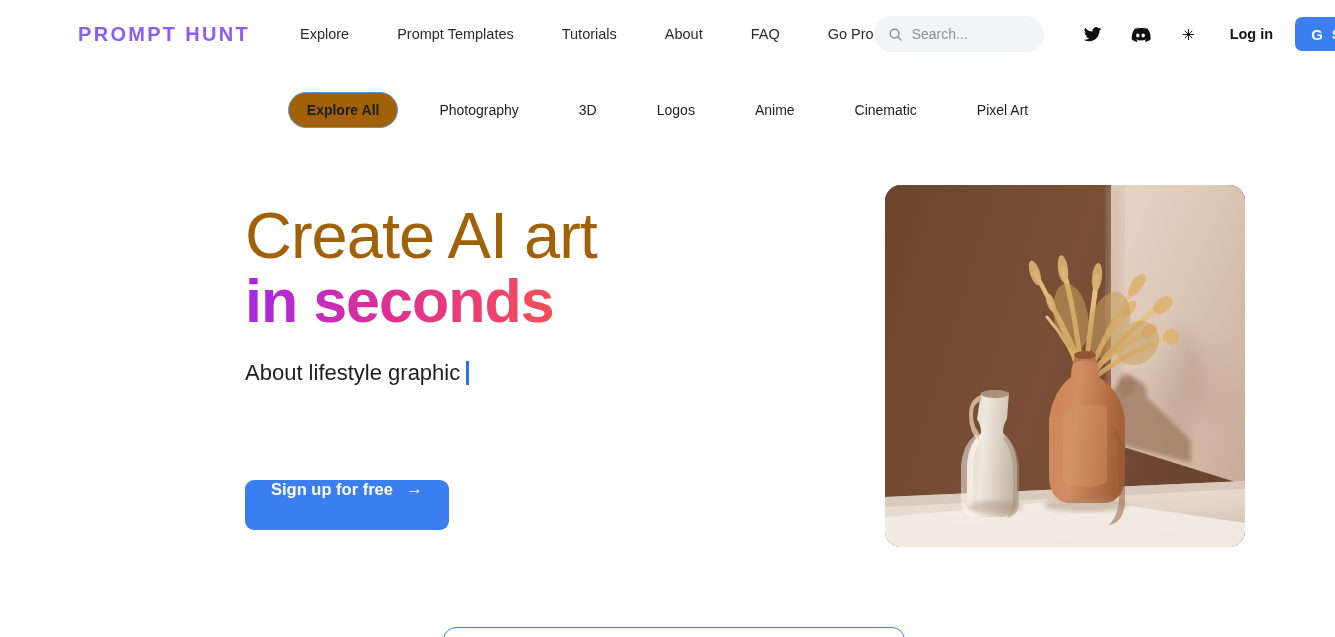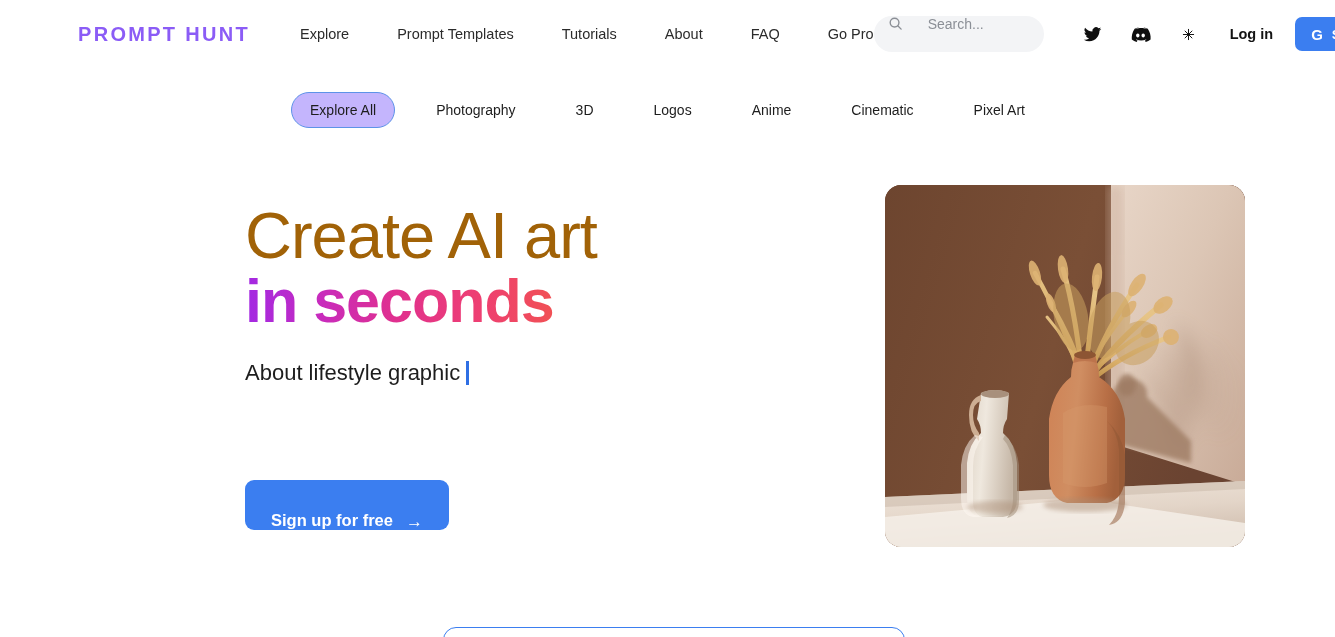--- a/index.html
+++ b/index.html
@@ -54,23 +54,23 @@
     align-items: center;
     gap: 0;
   }
 
   .search-box {
     width: 170px;
     height: 36px;
     border-radius: 20px;
     background: #f3f4f6;
     display: flex;
-    align-items: flex-start;
+    align-items: center;
     padding: 0 14px;
-    gap: 25px;
+    gap: 9px;
     margin-right: 36px;
   }
   .search-box svg { flex: 0 0 auto; display:block; }
   .search-input {
     border: none;
     outline: none;
     background: transparent;
     font-family: "Liberation Sans", sans-serif;
     font-size: 14px;
     color: #55585e;
@@ -131,23 +131,23 @@
     color: #1d1d1d;
     padding: 9px 18px;
     border-radius: 20px;
     border: 1px solid transparent;
     white-space: nowrap;
     cursor: pointer;
     margin-right: 22px;
   }
   .tab:last-child { margin-right: 0; }
   .tab.active {
-    background: #c4b5fd;
+    background: #a16207;
     border-color: #5d93e8;
-    font-weight: 400;
+    font-weight: 700;
   }
 
   
   .hero {
     display: flex;
     align-items: flex-start;
     padding: 0 0 0 245px;
     margin-top: 57px;
   }
 
@@ -200,21 +200,21 @@
     margin-top: 94px;
     height: 50px;
     background: #3b7ef0;
     border: none;
     border-radius: 9px;
     color: #fff;
     font-family: "Liberation Sans", sans-serif;
     font-size: 16.5px;
     font-weight: 700;
     display: inline-flex;
-    align-items: flex-end;
+    align-items: flex-start;
     gap: 13px;
     padding: 0 26px;
     cursor: pointer;
   }
   .cta .arrow { font-size: 17px; line-height: 1; }
 
   
   .hero-right { margin-left: 0; padding-left: 140px; }
 
   .art {

